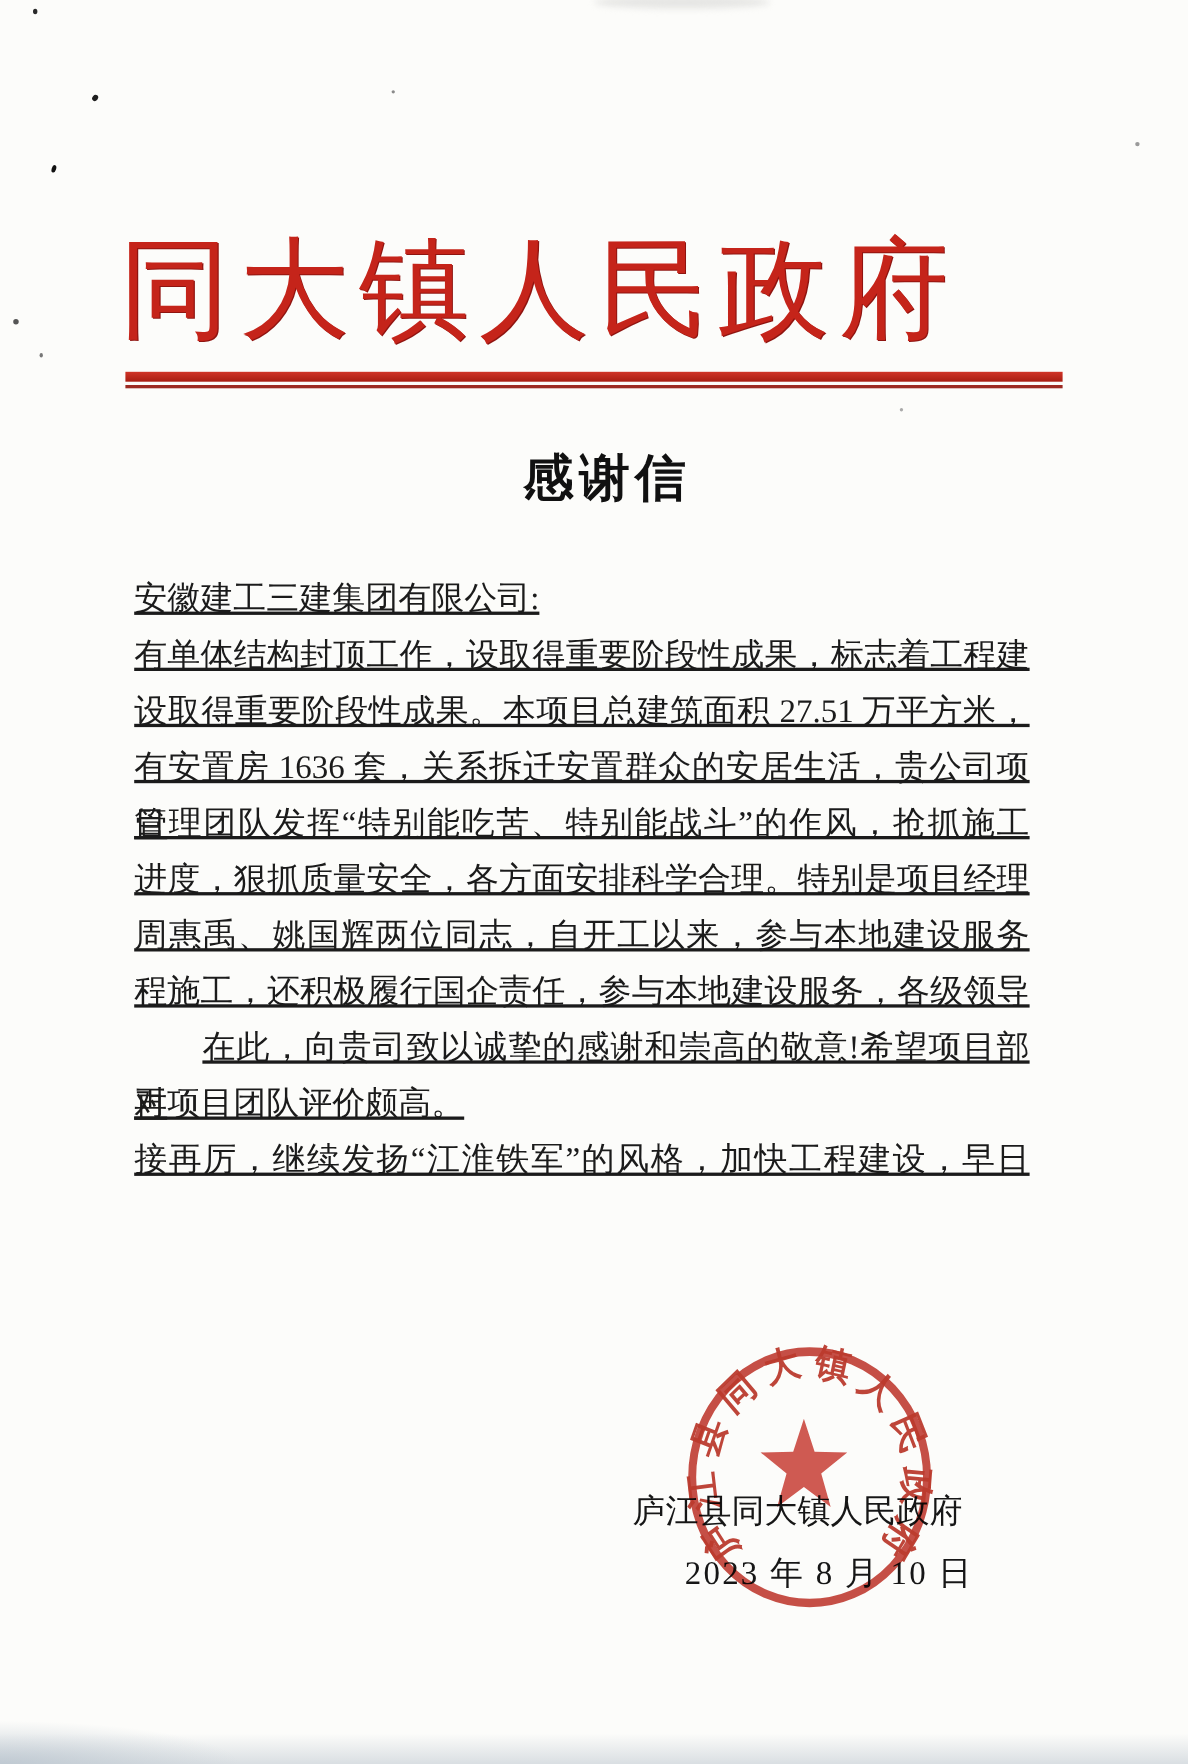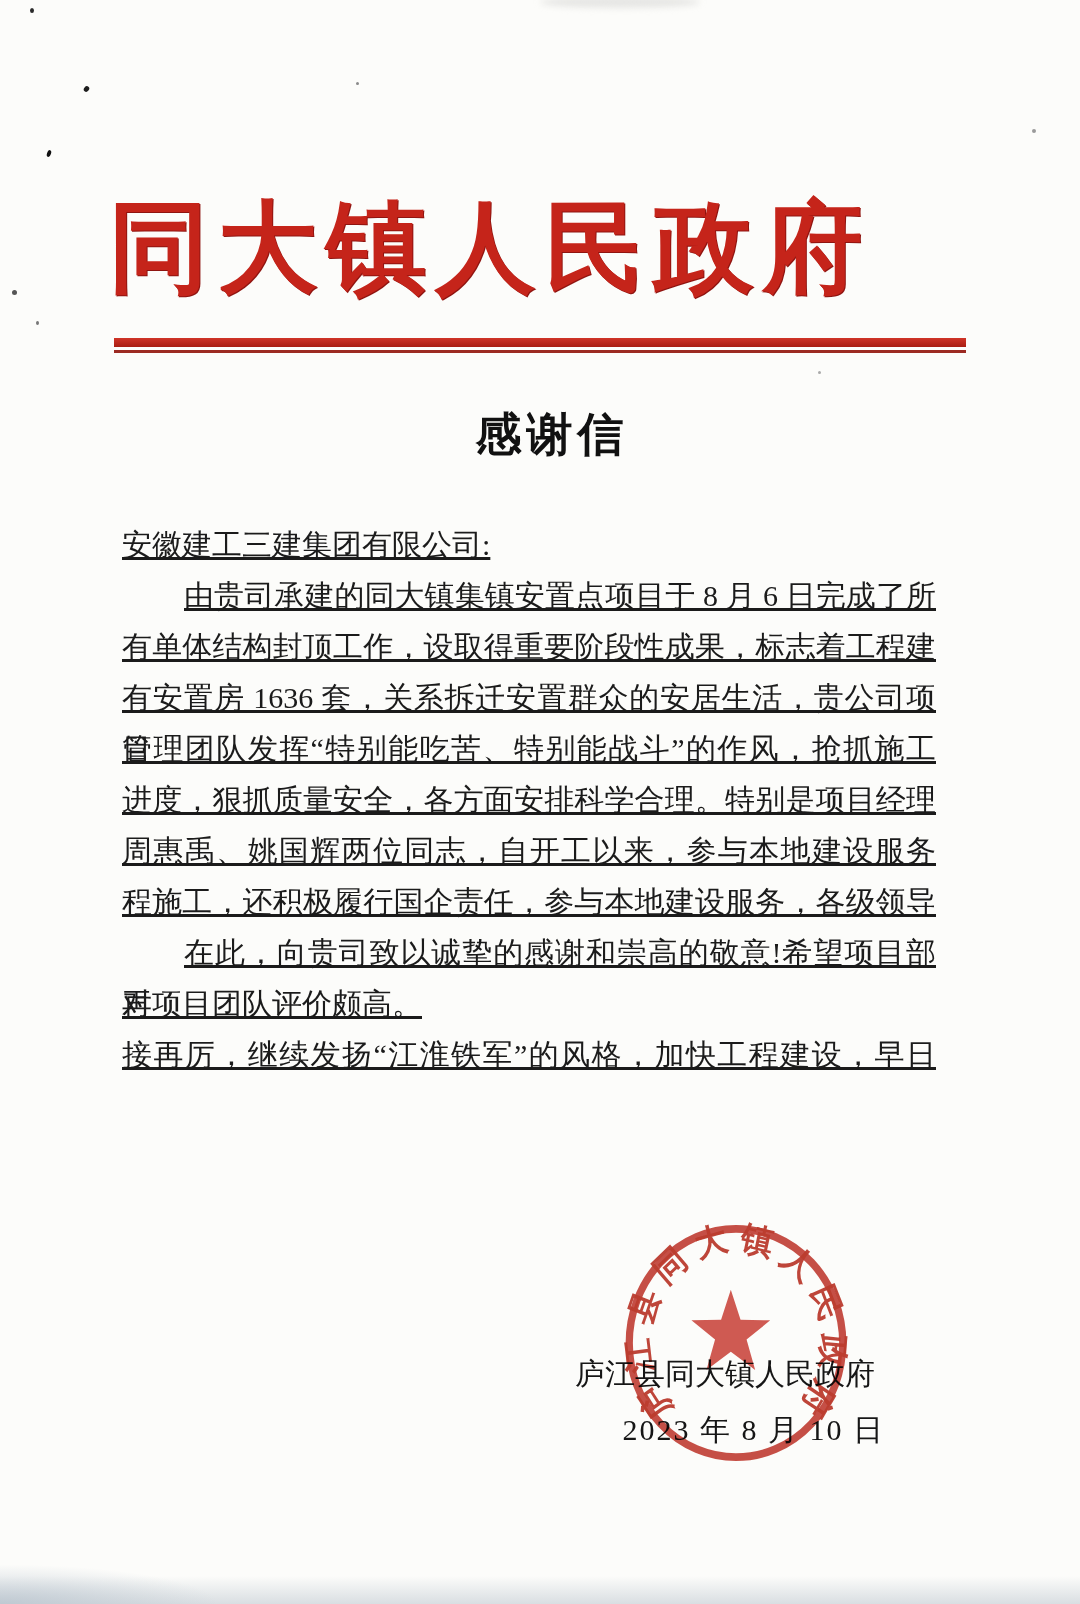--- a/index.html
+++ b/index.html
@@ -6,23 +6,23 @@
   .page{
     position:relative;
     width:1080px;height:1604px;
     margin:0 auto;
     background:#fcfcfa;
     overflow:hidden;
     font-family:"Liberation Serif","DejaVu Serif",serif;
   }
   
   .letterhead{
-    position:absolute;top:182px;left:0;width:980px;
+    position:absolute;top:197px;left:0;width:980px;
     text-align:center;
-    font-size:100px;font-weight:bold;
+    font-size:100px;font-weight:normal;
     letter-spacing:9px;
     color:#c5241a;
     text-shadow:1px 1px 0 #8f1410;
     white-space:nowrap;
   }
   .rule{position:absolute;left:114px;top:338px;width:852px;}
   .rule-thick{height:9px;background:linear-gradient(#d03427,#a81d12);}
   .rule-gap{height:3px;}
   .rule-thin{height:3px;background:#9c2a22;}
   
@@ -90,22 +90,22 @@
   <div class="rule">
     <div class="rule-thick"></div>
     <div class="rule-gap"></div>
     <div class="rule-thin"></div>
   </div>
 
   <h1 class="title">感谢信</h1>
 
   <div class="body-block">
       <div class="body-line">安徽建工三建集团有限公司:</div>
-      <div class="body-line fill indent">由贵司承建的同大镇集镇安置点项目于 8 月 6 日完成了所</div>
       <div class="body-line fill">有单体结构封顶工作，设取得重要阶段性成果，标志着工程建</div>
+      <div class="body-line fill">设取得重要阶段性成果。本项目总建筑面积 27.51 万平方米，</div>
       <div class="body-line fill">有安置房 1636 套，关系拆迁安置群众的安居生活，贵公司项目</div>
       <div class="body-line fill">管理团队发挥“特别能吃苦、特别能战斗”的作风，抢抓施工</div>
       <div class="body-line fill">进度，狠抓质量安全，各方面安排科学合理。特别是项目经理</div>
       <div class="body-line fill">周惠禹、姚国辉两位同志，自开工以来，参与本地建设服务</div>
       <div class="body-line fill">程施工，还积极履行国企责任，参与本地建设服务，各级领导</div>
       <div class="body-line fill indent">在此，向贵司致以诚挚的感谢和崇高的敬意!希望项目部再</div>
       <div class="body-line">对项目团队评价颇高。</div>
       <div class="body-line fill">接再厉，继续发扬“江淮铁军”的风格，加快工程建设，早日</div>
     </div>
 

